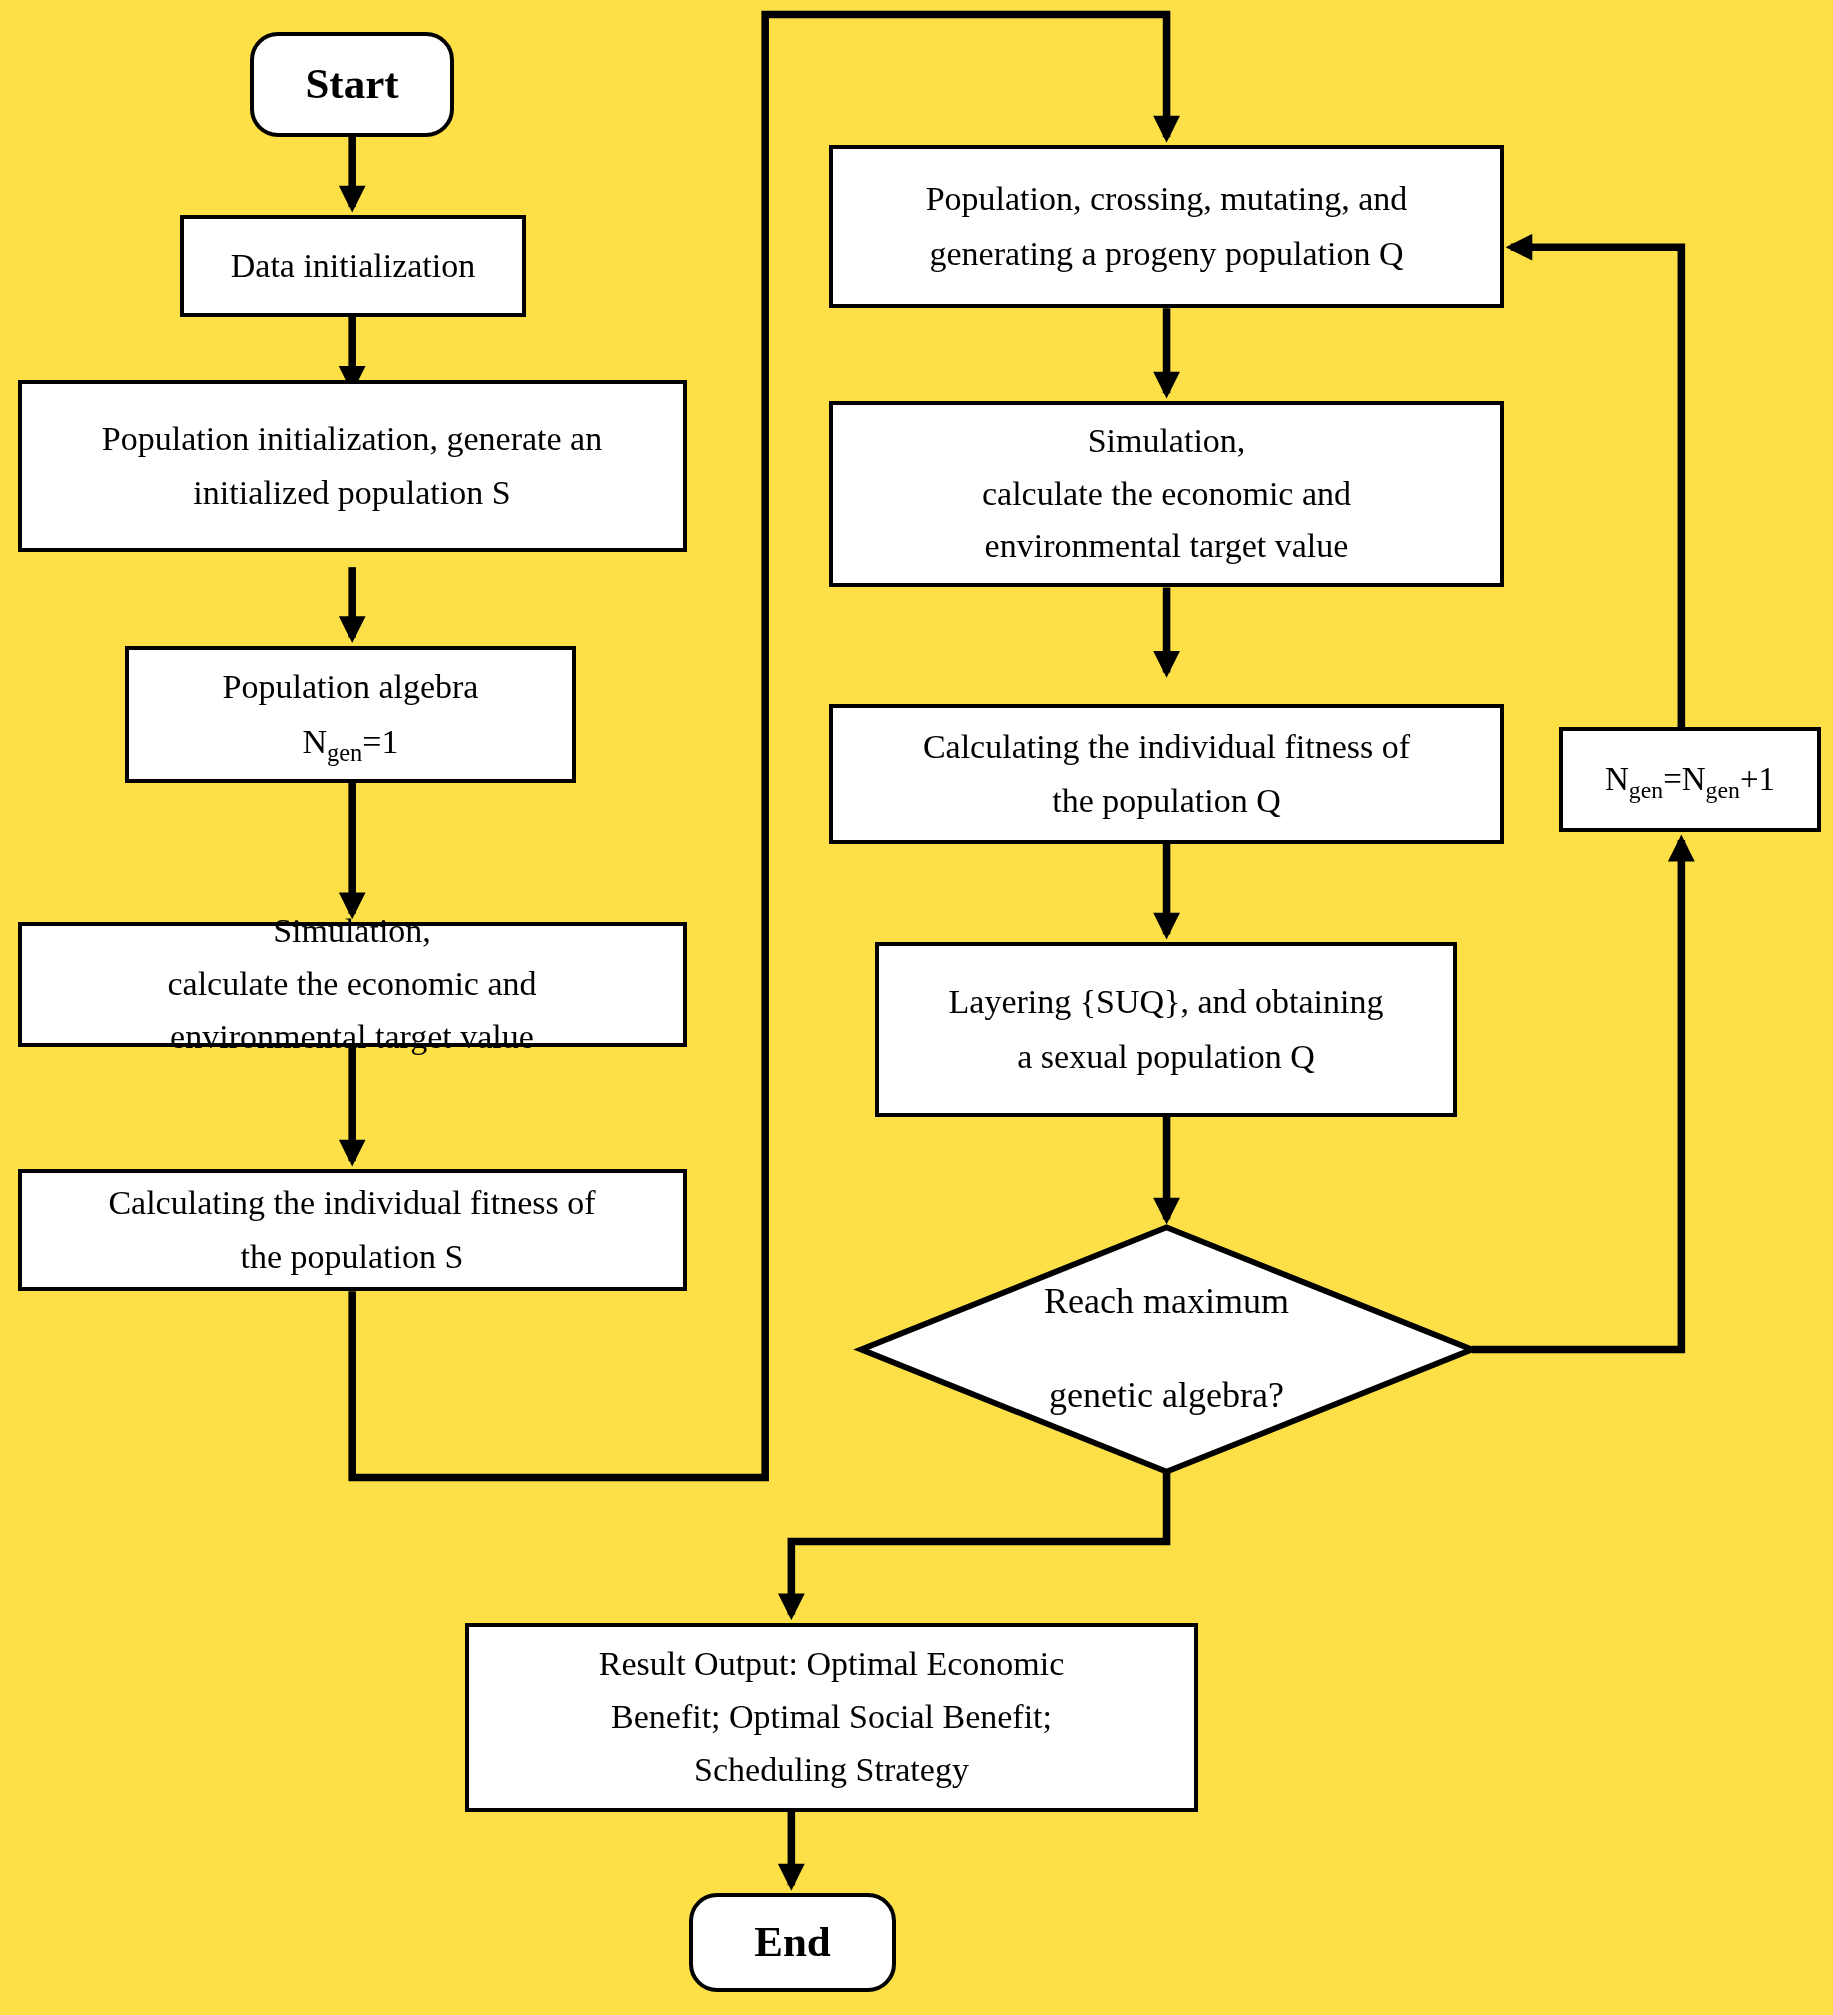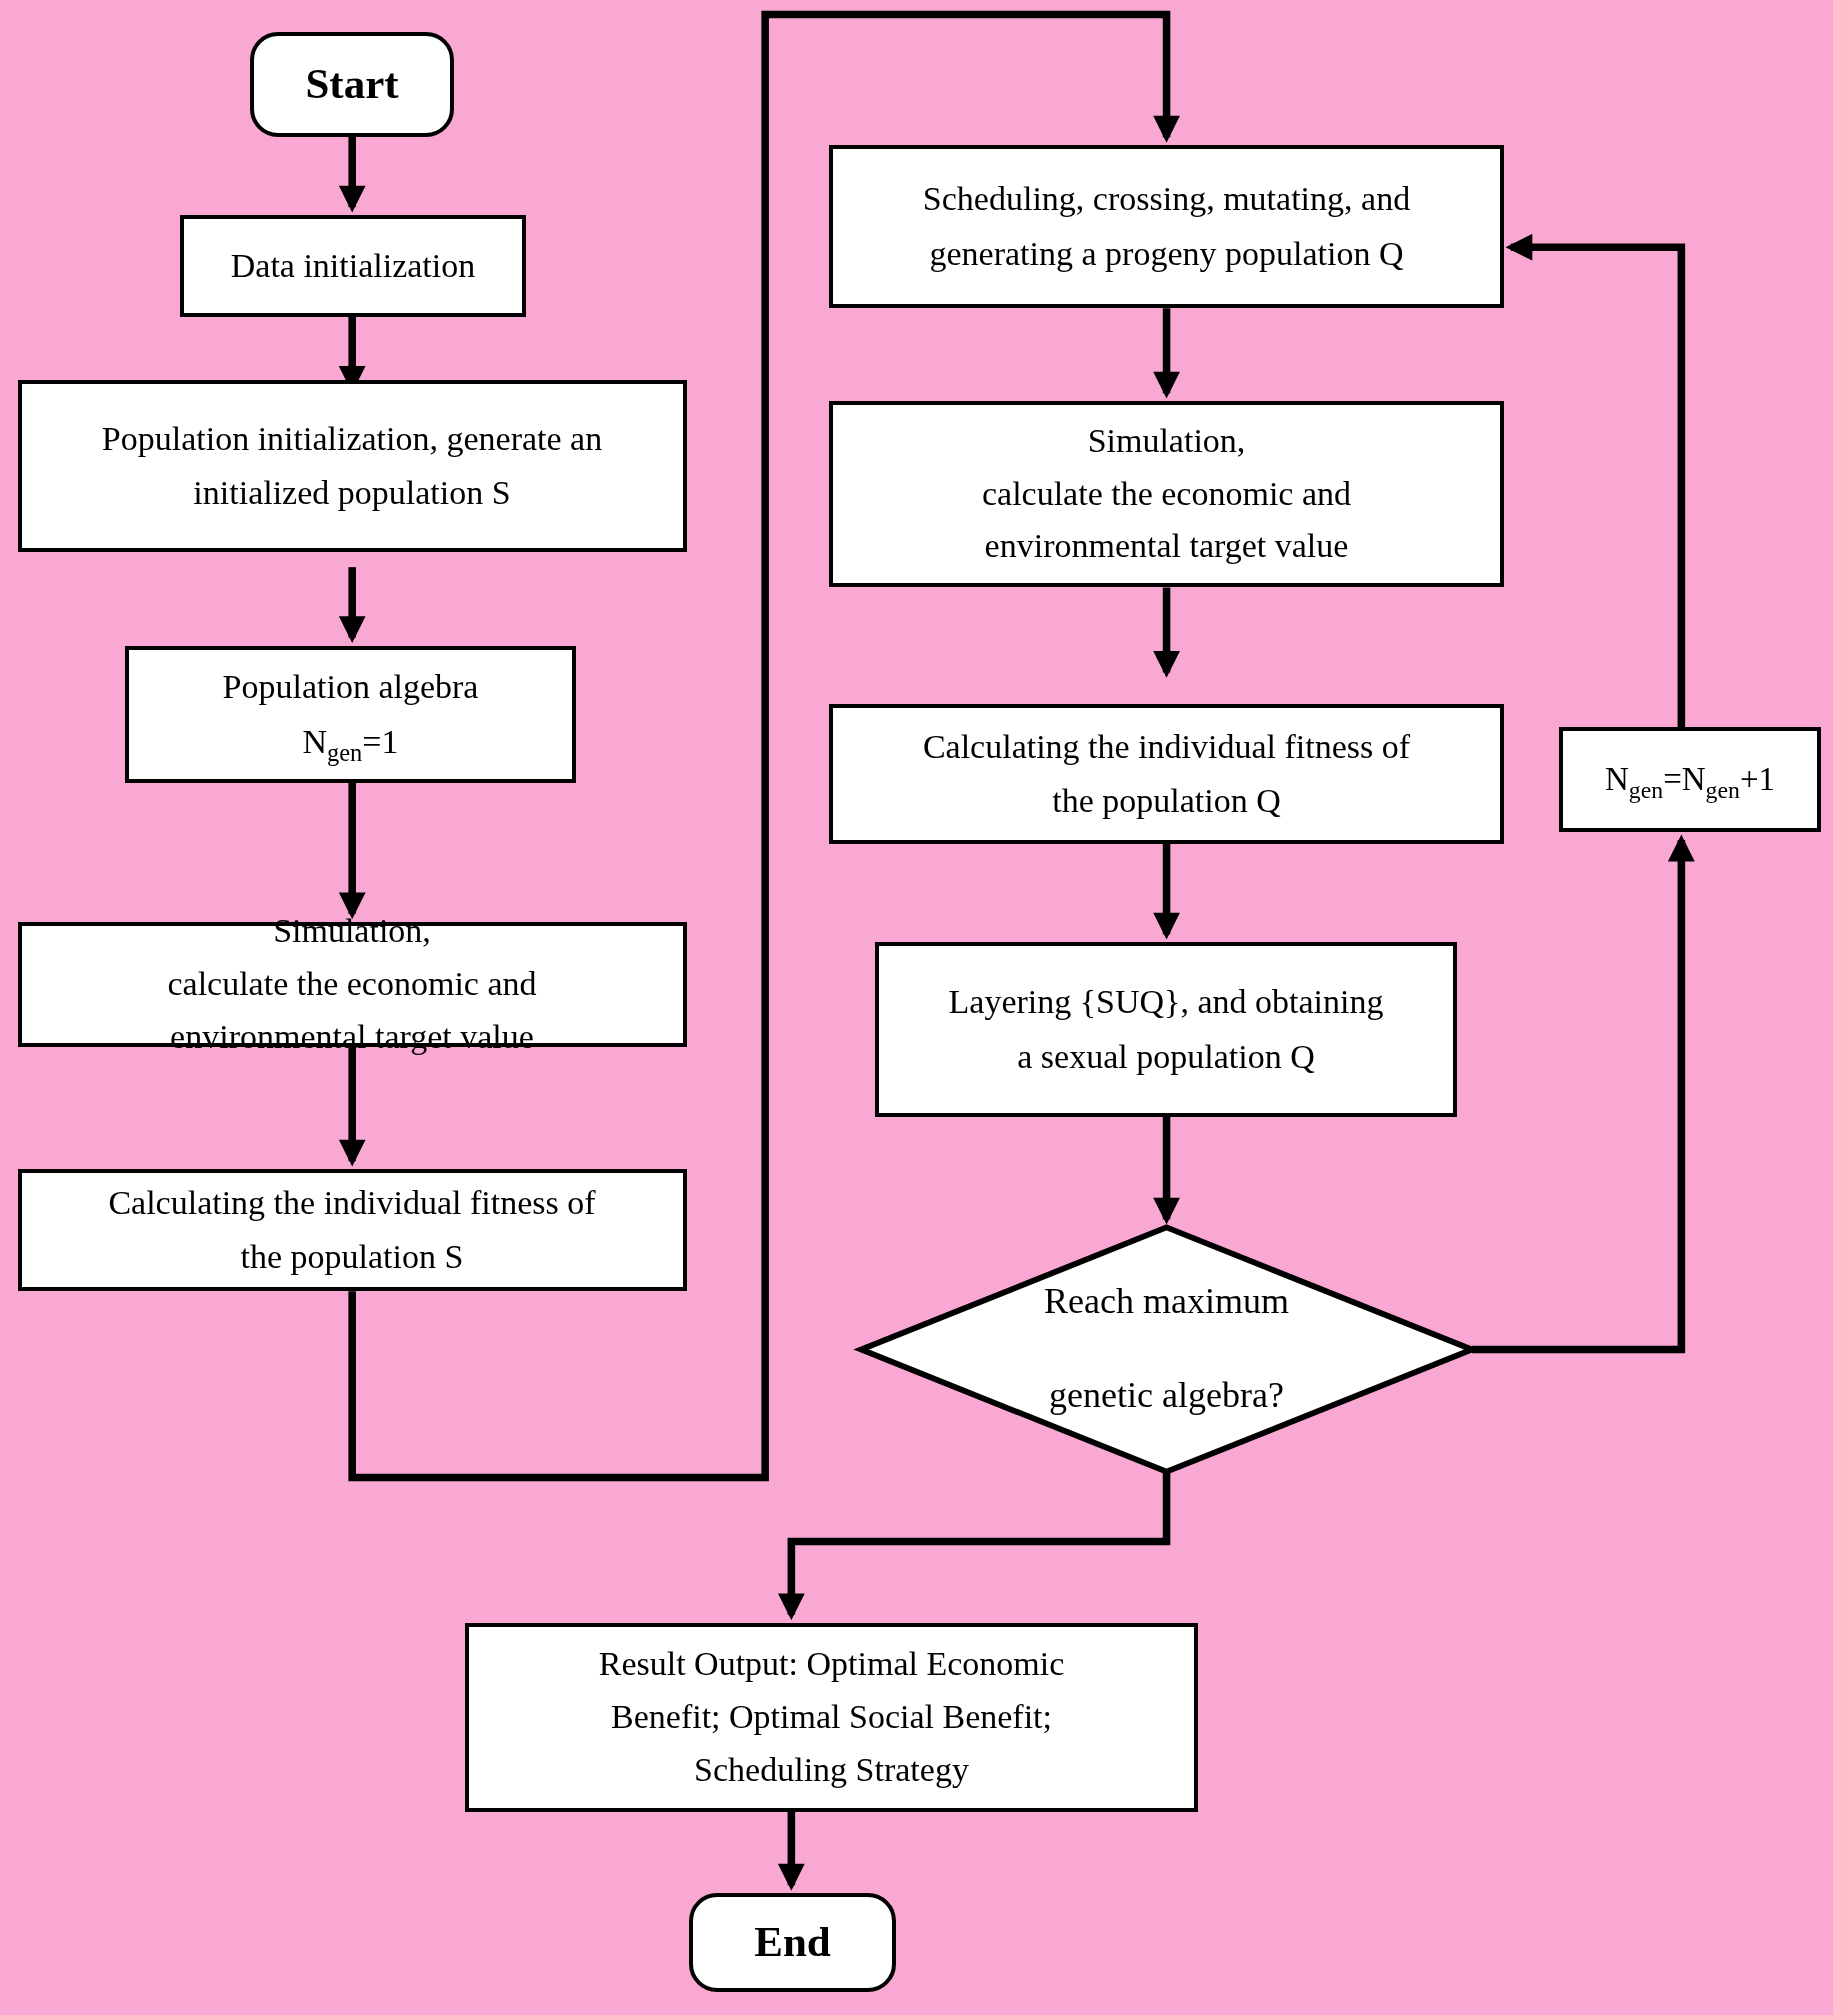--- a/index.html
+++ b/index.html
@@ -1,20 +1,20 @@
 <!DOCTYPE html>
 <html style="font-size:9.3px"><head>
 <meta charset="utf-8">
 <style>
   html, body { margin: 0; padding: 0; background: #ffffff; }
   #canvas {
     position: relative;
     width: 1834px;
     height: 2015px;
-    background: #f9a8d4;
+    background: #fde047;
     font-family: "Liberation Serif", "DejaVu Serif", serif;
     color: #000;
   }
   #wires { position: absolute; left: 0; top: 0; width: 1834px; height: 2015px; }
   .node {
     position: absolute;
     box-sizing: border-box;
     border: 4.7px solid #000;
     background: #fff;
     display: flex;
@@ -98,21 +98,21 @@
     <span class="line">calculate the economic and</span>
     <span class="line">environmental target value</span>
   </div>
 
   <div class="node" style="left:17.5px; top:1169px; width:669px; height:122px;">
     <span class="line">Calculating the individual fitness of</span>
     <span class="line">the population S</span>
   </div>
 
   <div class="node" style="left:829px; top:145px; width:675px; height:163px;">
-    <span class="line">Scheduling, crossing, mutating, and</span>
+    <span class="line">Population, crossing, mutating, and</span>
     <span class="line">generating a progeny population Q</span>
   </div>
 
   <div class="node" style="left:829px; top:401px; width:675px; height:186px; line-height:1.55;">
     <span class="line">Simulation,</span>
     <span class="line">calculate the economic and</span>
     <span class="line">environmental target value</span>
   </div>
 
   <div class="node" style="left:829px; top:704px; width:675px; height:140px;">

